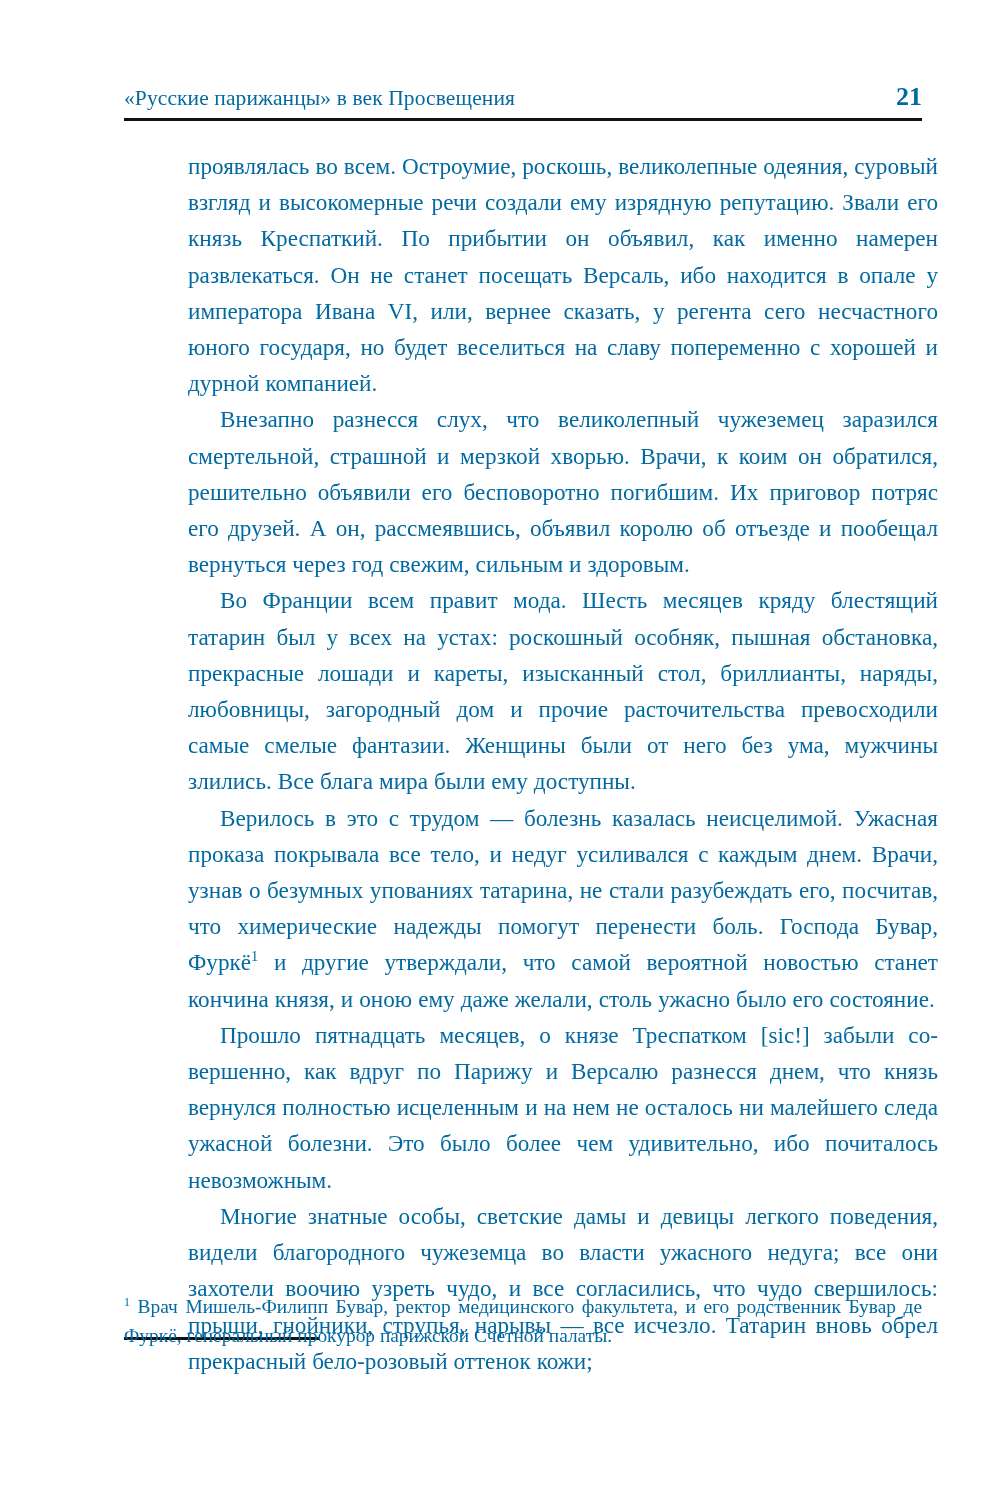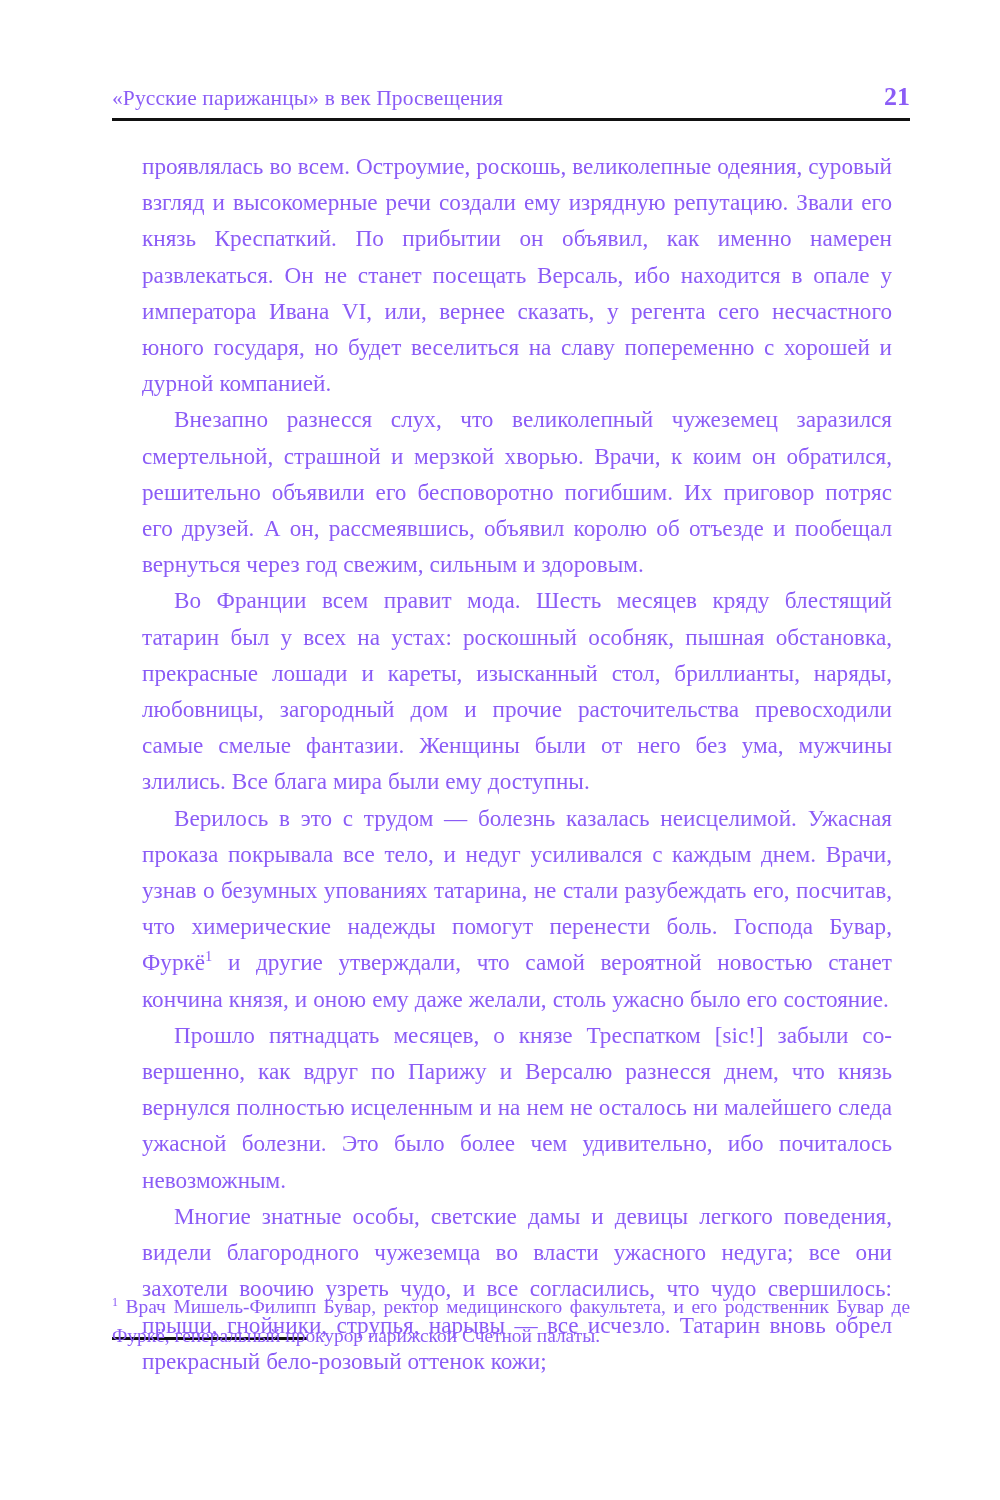--- a/index.html
+++ b/index.html
@@ -7,21 +7,22 @@
     padding: 0;
     background: #ffffff;
   }
   .page {
     position: relative;
     width: 976px;
     height: 1500px;
     background: #ffffff;
     overflow: hidden;
     font-family: "Liberation Serif", "DejaVu Serif", serif;
-    color: #8b5cf6;
+    color: #0369a1;
+    margin-left: 12px;
   }
 
   
   .running-head {
     position: absolute;
     left: 112px;
     top: 82px;
     width: 798px;
     display: flex;
     align-items: baseline;
@@ -41,21 +42,21 @@
     left: 112px;
     top: 118px;
     width: 798px;
     height: 3px;
     background: #111111;
   }
 
   
   .textblock {
     position: absolute;
-    left: 142px;
+    left: 176px;
     top: 148px;
     width: 750px;
   }
   .para {
     margin: 0;
     font-size: 23.2px;
     line-height: 36.2px;
     text-align: justify;
     text-indent: 32px;
     hyphens: manual;

